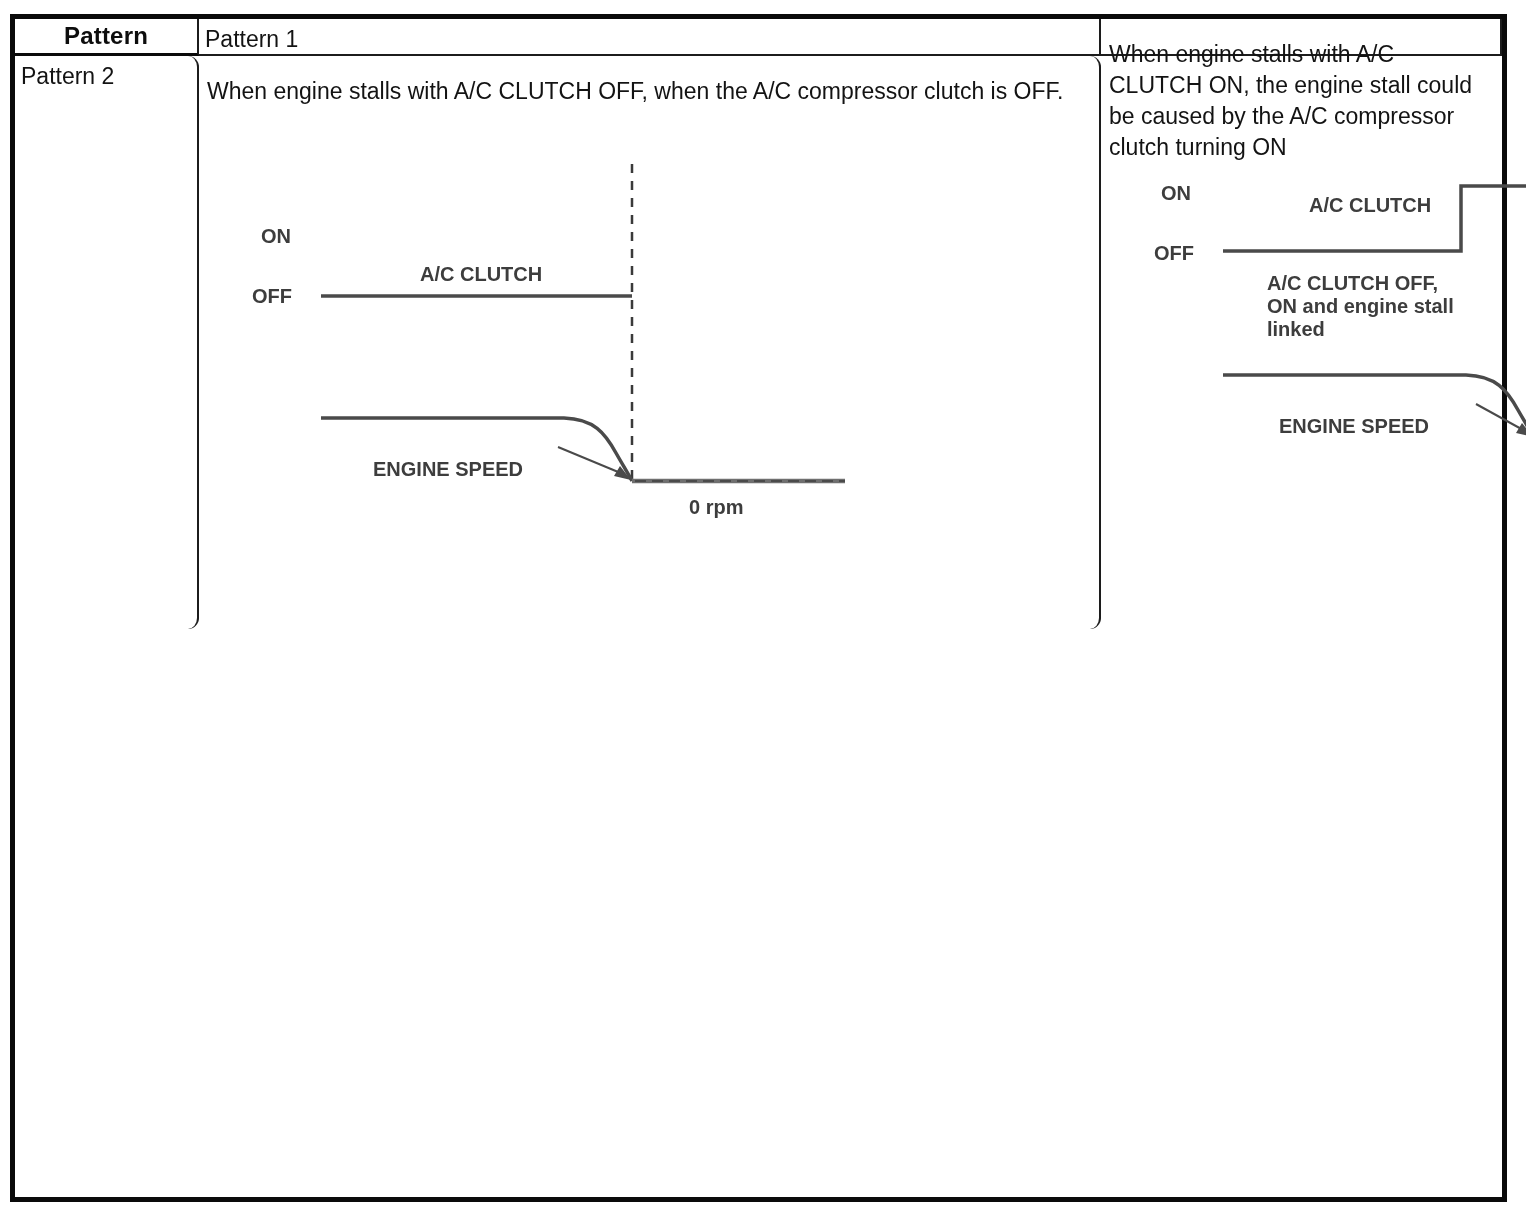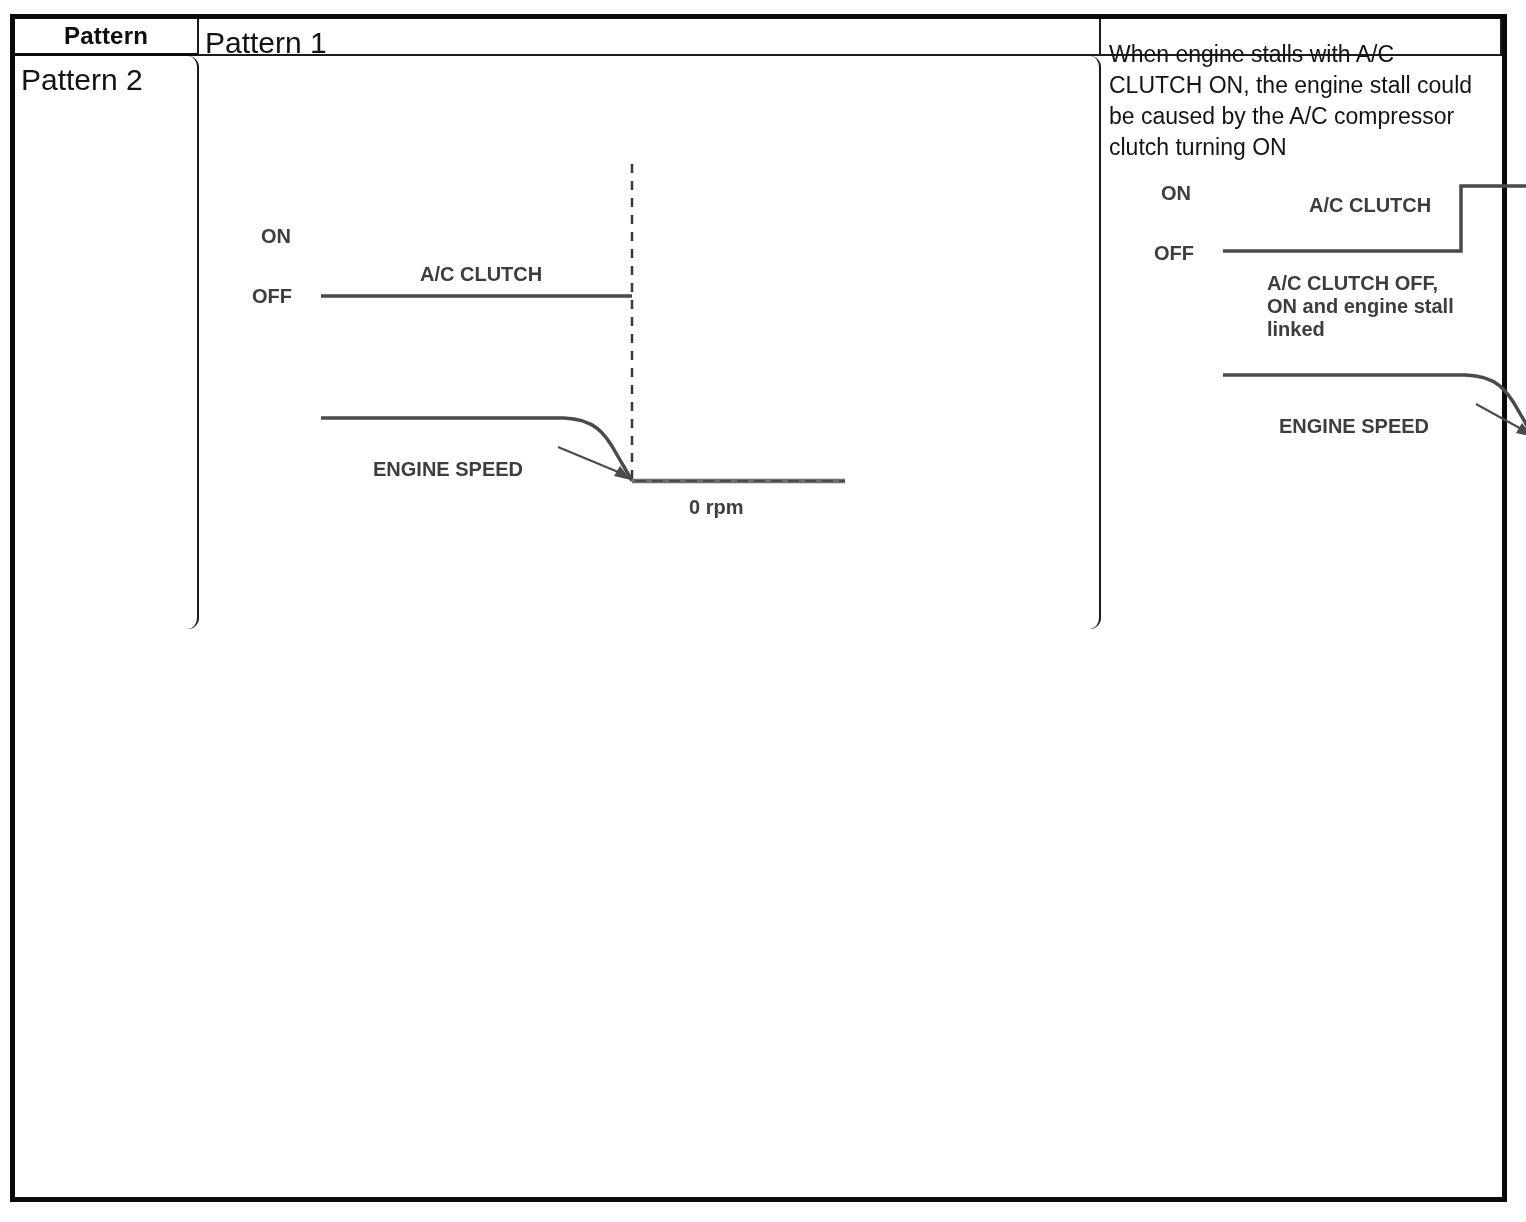--- a/index.html
+++ b/index.html
@@ -42,21 +42,21 @@
     display: flex;
     align-items: center;
     justify-content: center;
     font-weight: 700;
     font-size: 24px;
     color: #0d0d0d;
     letter-spacing: 0.2px;
   }
   .pattern-cell {
     padding: 7px 6px 0 6px;
-    font-size: 30px;
+    font-size: 23px;
     color: #131313;
   }
   .symptom-cell p, .remarks-cell p {
     margin: 0;
     padding: 20px 8px 0 8px;
     font-size: 23px;
     line-height: 31px;
     color: #131313;
   }
   svg.diagram {
@@ -109,20 +109,21 @@
         <text x="166" y="317">linked</text>
         <text x="178" y="414">ENGINE SPEED</text>
         <text x="513" y="452">0 rpm</text>
       </svg>
     </div>
 
     <div class="cell row-last pattern-cell">
       <span>Pattern 2</span>
     </div>
     <div class="cell row-last symptom-cell">
+      <p>When engine stalls with A/C CLUTCH OFF, when the A/C compressor clutch is OFF.</p>
       <svg class="diagram" width="900" height="566" viewBox="0 0 900 566">
 
         <line x1="433" y1="108" x2="433" y2="427" stroke="#3a3a3a" stroke-width="2.5" stroke-dasharray="9 8"></line>
 
         <path d="M122 240 H433" fill="none" stroke="#4a4a4a" stroke-width="3.5"></path>
 
         <path d="M122 362 H365 C395 363 406 377 417 397 C425 411 430 419 433 425" fill="none" stroke="#4a4a4a" stroke-width="3.5"></path>
 
         <line x1="433" y1="425" x2="646" y2="425" stroke="#6f6f6f" stroke-width="4.5"></line>
         <line x1="436" y1="425" x2="646" y2="425" stroke="#4a4a4a" stroke-width="2" stroke-dasharray="11 6"></line>

